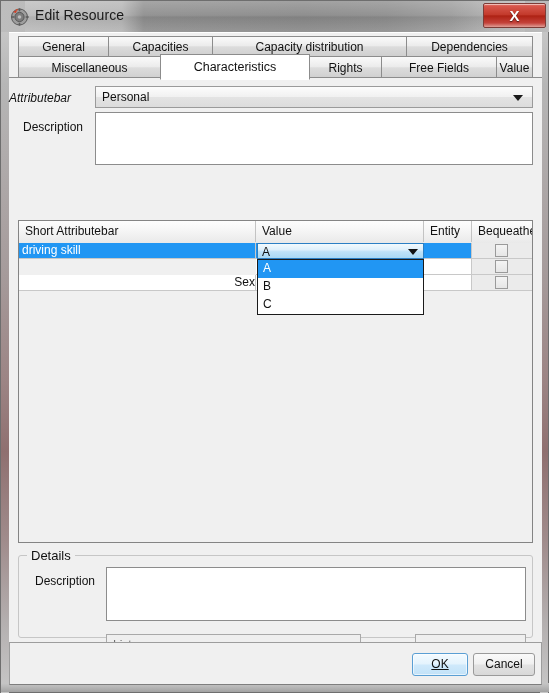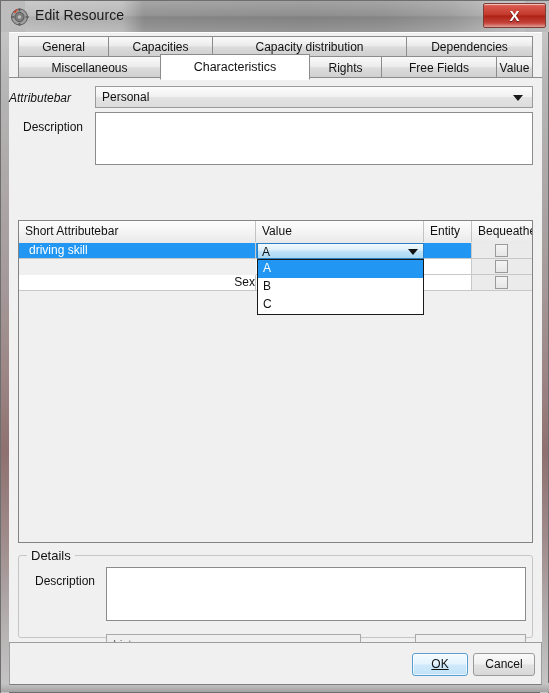--- a/index.html
+++ b/index.html
@@ -247,21 +247,21 @@
     cursor: default;
   }
   .grid-row .cell {
     position: absolute;
     top: 0;
     height: 16px;
     line-height: 15px;
     box-sizing: border-box;
     border-right: 1px solid #c8c8c8;
     border-bottom: 1px solid #c8c8c8;
-    padding-left: 10px;
+    padding-left: 3px;
     font-size: 12px;
     white-space: nowrap;
     overflow: hidden;
     background: #ffffff;
     color: #111;
   }
   .grid-row.selected .cell {
     background: #2196f3;
     color: #ffffff;
   }

